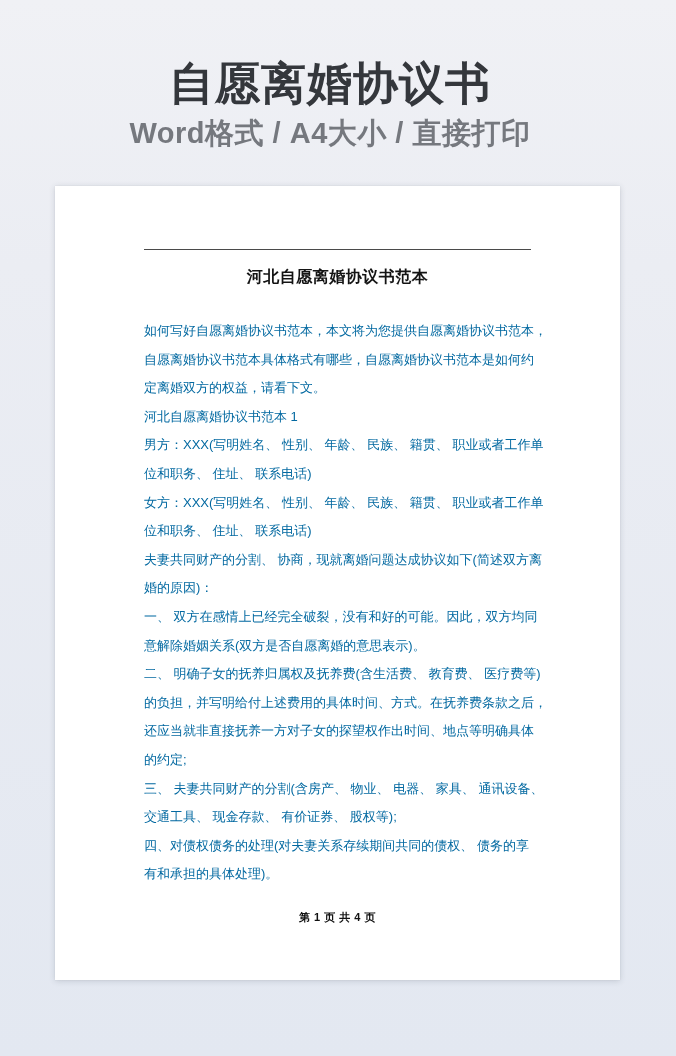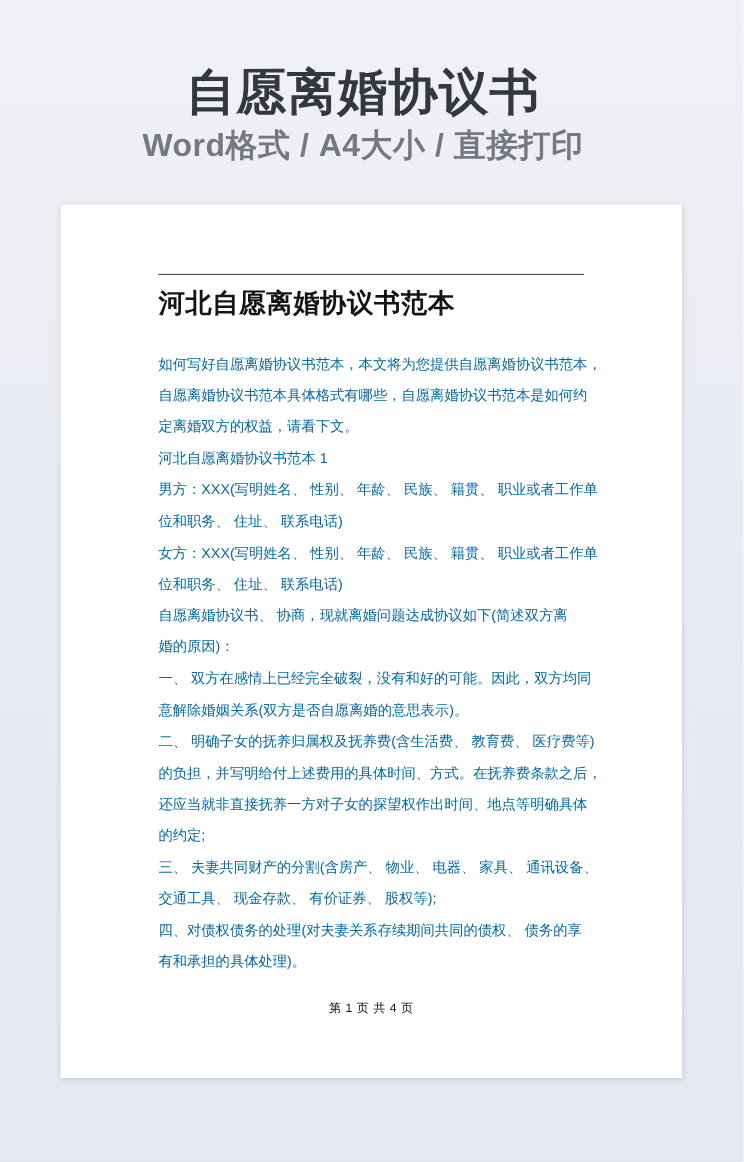--- a/index.html
+++ b/index.html
@@ -38,39 +38,39 @@
     box-shadow: 0 1px 6px rgba(50, 60, 80, 0.18), 0 0 1px rgba(0,0,0,0.10);
     box-sizing: border-box;
     padding: 63px 89px 0 89px;
   }
   .doc-rule {
     border-top: 1.5px solid #4a4a4a;
     height: 0; width: 100%;
   }
   .doc-title {
     margin: 13px 0 0 0;
-    font-size: 24px; line-height: 28px;
+    font-size: 16px; line-height: 28px;
     font-weight: 700;
     color: #141414;
-    text-align: left;
+    text-align: center;
     letter-spacing: 0.5px;
   }
   .doc-body { margin-top: 26px; }
   .doc-line {
     margin: 0;
     font-size: 13px;
     line-height: 28.6px;
     color: #0369a1;
     white-space: nowrap;
     overflow: visible;
   }
   .doc-footer {
     margin-top: 21px;
     font-size: 11px; line-height: 15px;
-    font-weight: 400;
+    font-weight: 700;
     color: #111111;
     text-align: center;
     letter-spacing: 0.5px;
   }
 </style>
 </head>
 <body>
 
 <div class="stage">
 
@@ -86,21 +86,21 @@
 
     <div class="doc-body">
         <p class="doc-line">如何写好自愿离婚协议书范本，本文将为您提供自愿离婚协议书范本，</p>
         <p class="doc-line">自愿离婚协议书范本具体格式有哪些，自愿离婚协议书范本是如何约</p>
         <p class="doc-line">定离婚双方的权益，请看下文。</p>
         <p class="doc-line">河北自愿离婚协议书范本 1</p>
         <p class="doc-line">男方：XXX(写明姓名、 性别、 年龄、 民族、 籍贯、 职业或者工作单</p>
         <p class="doc-line">位和职务、 住址、 联系电话)</p>
         <p class="doc-line">女方：XXX(写明姓名、 性别、 年龄、 民族、 籍贯、 职业或者工作单</p>
         <p class="doc-line">位和职务、 住址、 联系电话)</p>
-        <p class="doc-line">自愿离婚协议书、 协商，现就离婚问题达成协议如下(简述双方离</p>
+        <p class="doc-line">夫妻共同财产的分割、 协商，现就离婚问题达成协议如下(简述双方离</p>
         <p class="doc-line">婚的原因)：</p>
         <p class="doc-line">一、 双方在感情上已经完全破裂，没有和好的可能。因此，双方均同</p>
         <p class="doc-line">意解除婚姻关系(双方是否自愿离婚的意思表示)。</p>
         <p class="doc-line">二、 明确子女的抚养归属权及抚养费(含生活费、 教育费、 医疗费等)</p>
         <p class="doc-line">的负担，并写明给付上述费用的具体时间、方式。在抚养费条款之后，</p>
         <p class="doc-line">还应当就非直接抚养一方对子女的探望权作出时间、地点等明确具体</p>
         <p class="doc-line">的约定;</p>
         <p class="doc-line">三、 夫妻共同财产的分割(含房产、 物业、 电器、 家具、 通讯设备、</p>
         <p class="doc-line">交通工具、 现金存款、 有价证券、 股权等);</p>
         <p class="doc-line">四、对债权债务的处理(对夫妻关系存续期间共同的债权、 债务的享</p>

